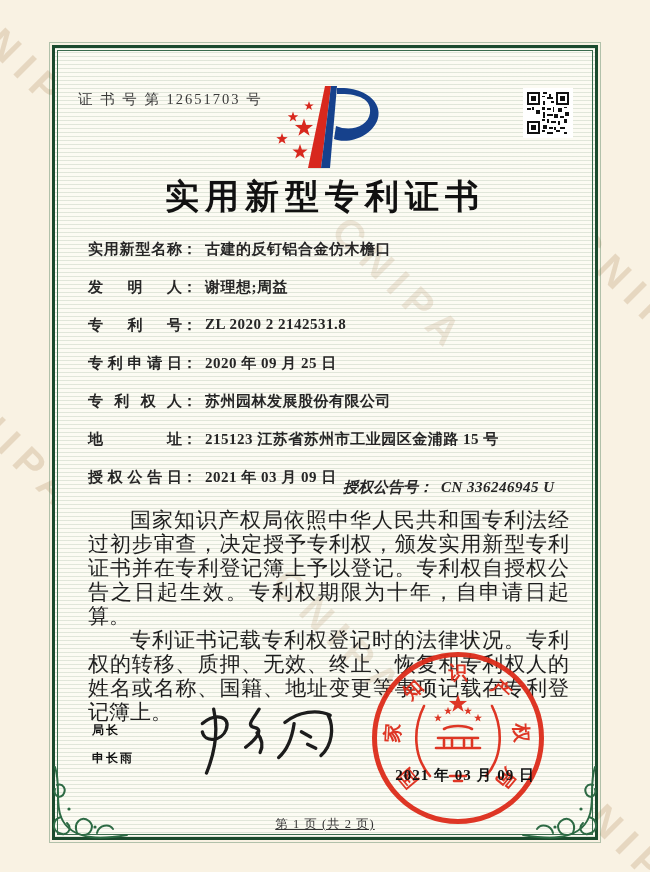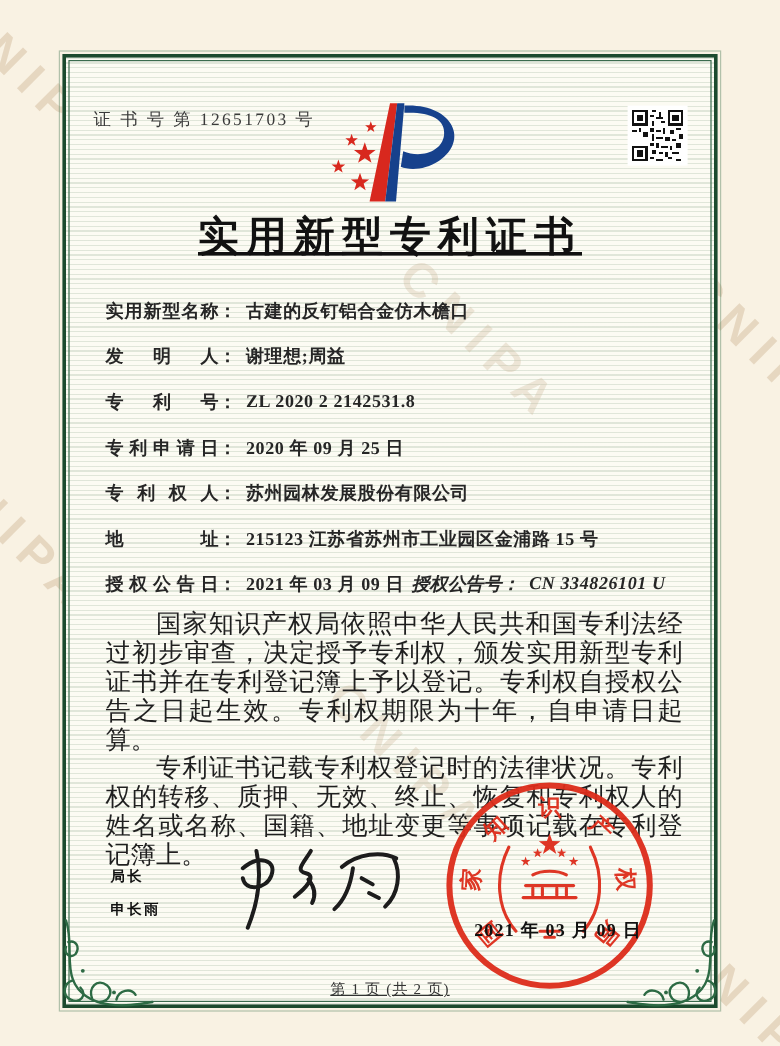--- a/index.html
+++ b/index.html
@@ -38,25 +38,25 @@
 
   .cert-no {
     position:absolute; left:23px; top:42px; font-size:14.5px; letter-spacing:2px;
     color:#3a3a3a; z-index:2;
   }
   .logo { position:absolute; left:207px; top:36px; z-index:2; }
   .qr   { position:absolute; left:468px; top:40px; z-index:2; background:#fff; padding:2px; }
 
   .title {
     position:absolute; left:0; right:0; top:126px; text-align:center; z-index:2;
-    font-size:34px; font-weight:700; letter-spacing:6px; color:#111;text-decoration:underline;
+    font-size:34px; font-weight:700; letter-spacing:6px; color:#111;
   }
 
   .fields { position:absolute; left:33px; right:22px; top:192px; z-index:2; font-size:15px; font-weight:600; color:#262626; }
-  .frow { height:38px; display:flex; align-items:center; position:relative; }
+  .frow { height:38px; display:flex; align-items:flex-start; position:relative; }
   .flabel { display:inline-block; width:94px; text-align:justify; text-align-last:justify; }
   .colon { margin-right:8px; }
   .fvalue { letter-spacing:0.5px; }
   .grant-no { position:absolute; left:255px; top:0; height:38px; display:flex; align-items:center;font-style:italic; }
 
   .paras { position:absolute; left:33px; right:26px; top:460px; z-index:2;
     font-size:21px; line-height:24px; text-align:justify; color:#1f1f1f; }
   .paras p { text-indent:2em; }
 
   .signer { position:absolute; left:37px; top:668px; z-index:4;
@@ -209,21 +209,21 @@
           <span class="colon">：</span>
           <span class="fvalue">215123 江苏省苏州市工业园区金浦路 15 号</span>
       </div>
       <div class="frow">
         <span class="flabel">授权公告日</span>
           <span class="colon">：</span>
           <span class="fvalue">2021 年 03 月 09 日</span>
         <span class="grant-no">
           <span>授权公告号</span>
             <span class="colon">：</span>
-            <span class="fvalue">CN 334826101 U</span>
+            <span class="fvalue">CN 336246945 U</span>
         </span>
       </div>
     </div>
 
     <div class="paras">
       <p>国家知识产权局依照中华人民共和国专利法经过初步审查，决定授予专利权，颁发实用新型专利证书并在专利登记簿上予以登记。专利权自授权公告之日起生效。专利权期限为十年，自申请日起算。</p>
       <p>专利证书记载专利权登记时的法律状况。专利权的转移、质押、无效、终止、恢复和专利权人的姓名或名称、国籍、地址变更等事项记载在专利登记簿上。</p>
     </div>
 
     <div class="signer">

